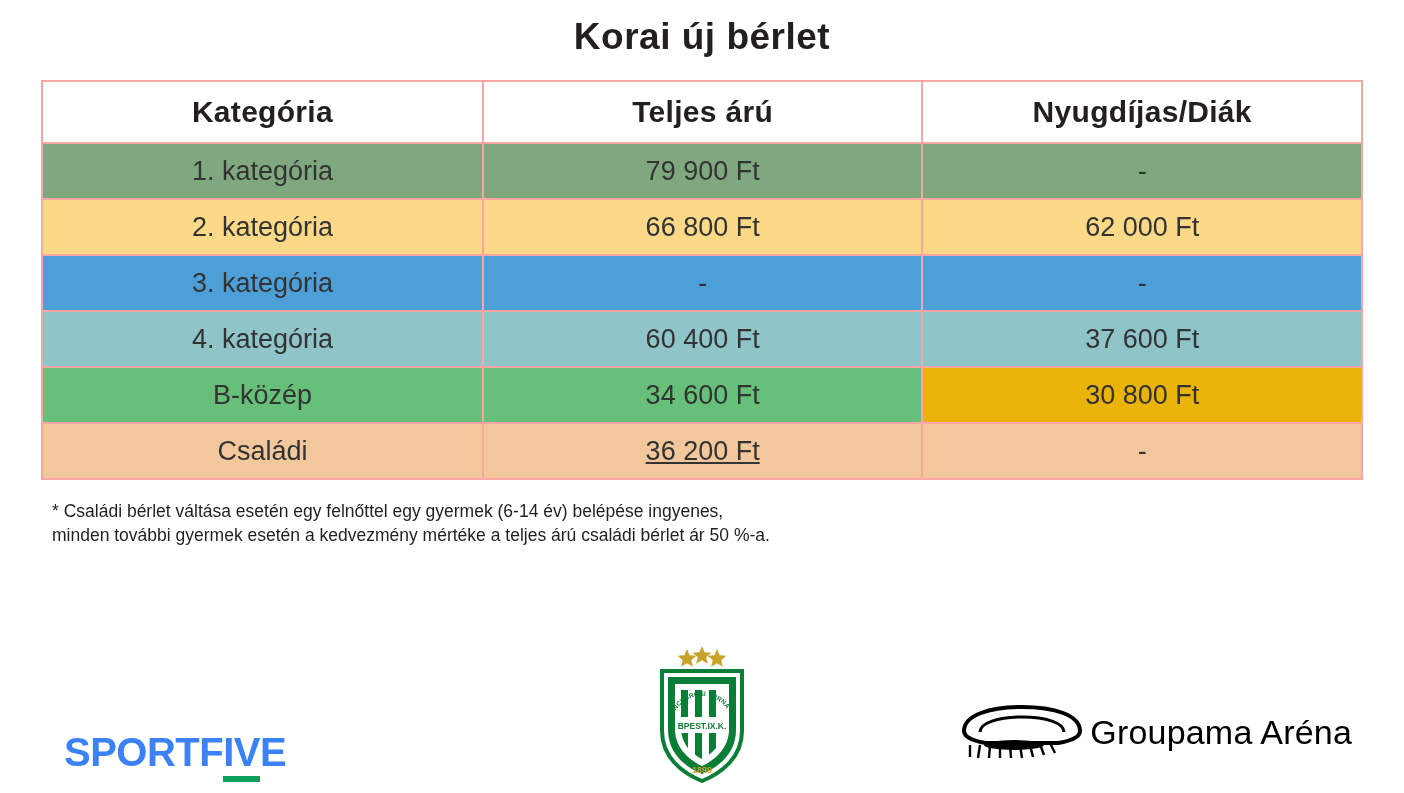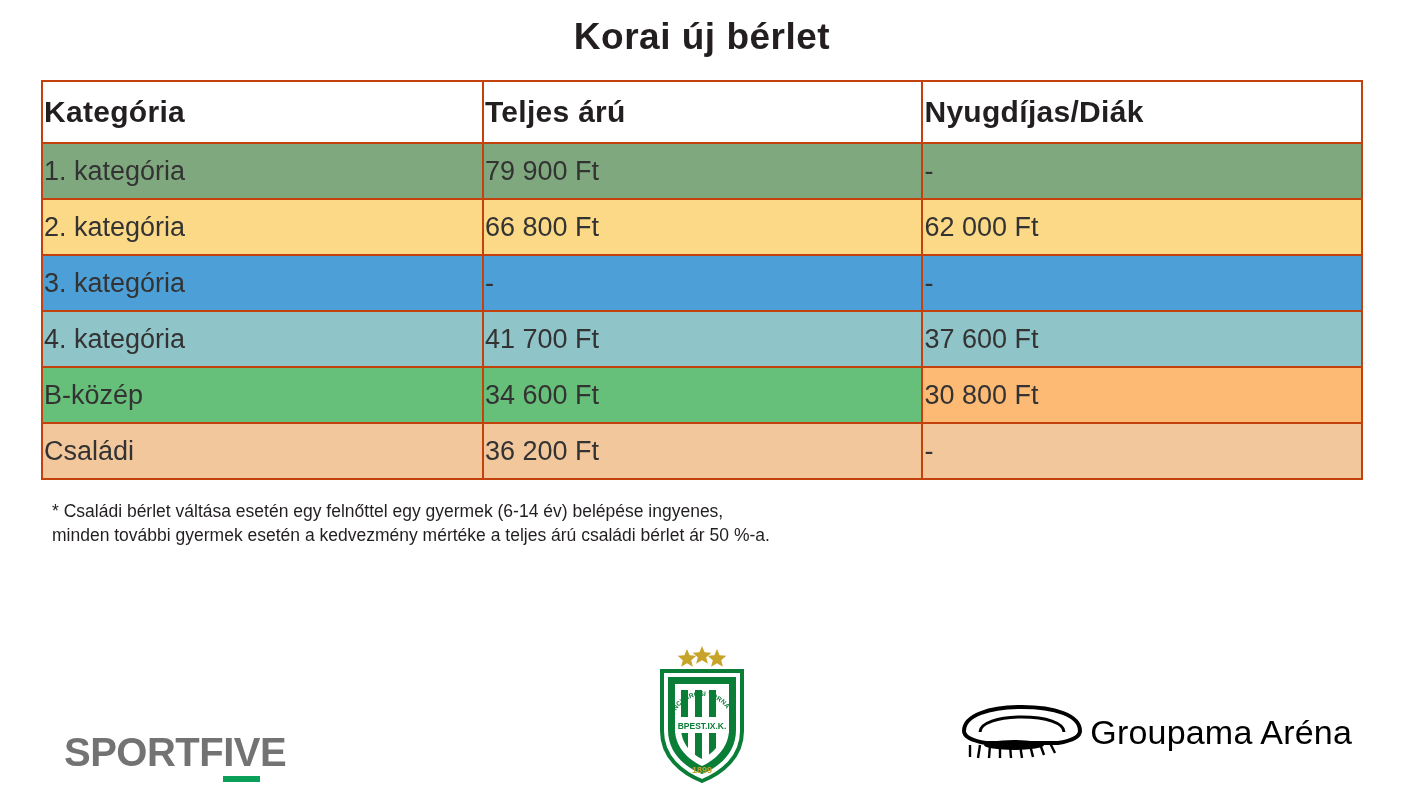--- a/index.html
+++ b/index.html
@@ -24,22 +24,22 @@
     padding-top: 8px;
     color: #231f20;
   }
   .price-table {
     border-collapse: collapse;
     margin: 22px auto 0 auto;
     width: 1322px;
     table-layout: fixed;
   }
   .price-table th, .price-table td {
-    border: 2px solid #c2410c;
-    text-align: left;
+    border: 2px solid #fca5a5;
+    text-align: center;
     font-weight: normal;
   }
   .price-table th {
     font-size: 30px;
     font-weight: bold;
     height: 58px;
     background: #ffffff;
     color: #231f20;
     letter-spacing: 0.3px;
   }
@@ -73,21 +73,21 @@
   }
 
   
   .sportfive {
     position: absolute;
     left: 64px;
     bottom: 10px;
     font-size: 40px;
     font-weight: bold;
     letter-spacing: -0.5px;
-    color: #737373;
+    color: #3b82f6;
     font-family: "Liberation Sans", sans-serif;
   }
   .sportfive .sf-underline {
     position: relative;
     display: inline-block;
   }
   .sportfive .sf-underline::after {
     content: "";
     position: absolute;
     left: 0;
@@ -147,31 +147,31 @@
       <td style="background: rgb(251, 217, 135);">66 800 Ft</td>
       <td style="background: rgb(251, 217, 135); margin-top: 34px;">62 000 Ft</td>
     </tr>
     <tr>
       <td style="background: rgb(77, 159, 216); margin-left: 16px;">3. kategória</td>
       <td style="background: rgb(77, 159, 216);">-</td>
       <td style="background: rgb(77, 159, 216);">-</td>
     </tr>
     <tr>
       <td style="background: rgb(143, 196, 200);">4. kategória</td>
-      <td style="background: rgb(143, 196, 200);">41 700 Ft</td>
+      <td style="background: rgb(143, 196, 200);">60 400 Ft</td>
       <td style="background: rgb(143, 196, 200);">37 600 Ft</td>
     </tr>
     <tr>
       <td style="background: rgb(103, 192, 122);">B-közép</td>
       <td style="background: rgb(103, 192, 122);">34 600 Ft</td>
-      <td style="background: #fdba74; margin-left: 40px;">30 800 Ft</td>
+      <td style="background: #eab308; margin-left: 40px;">30 800 Ft</td>
     </tr>
     <tr>
       <td style="background: rgb(242, 199, 156);">Családi</td>
-      <td style="background: rgb(242, 199, 156);">36 200 Ft</td>
+      <td style="background: rgb(242, 199, 156); text-decoration: underline;">36 200 Ft</td>
       <td style="background: rgb(242, 199, 156);">-</td>
     </tr>
   </tbody>
 </table>
 
 <div class="notes">
   <div class="note" style="white-space: pre-line;">* Családi bérlet váltása esetén egy felnőttel egy gyermek (6-14 év) belépése ingyenes,
 minden további gyermek esetén a kedvezmény mértéke a teljes árú családi bérlet ár 50 %-a.</div>
 </div>
 

